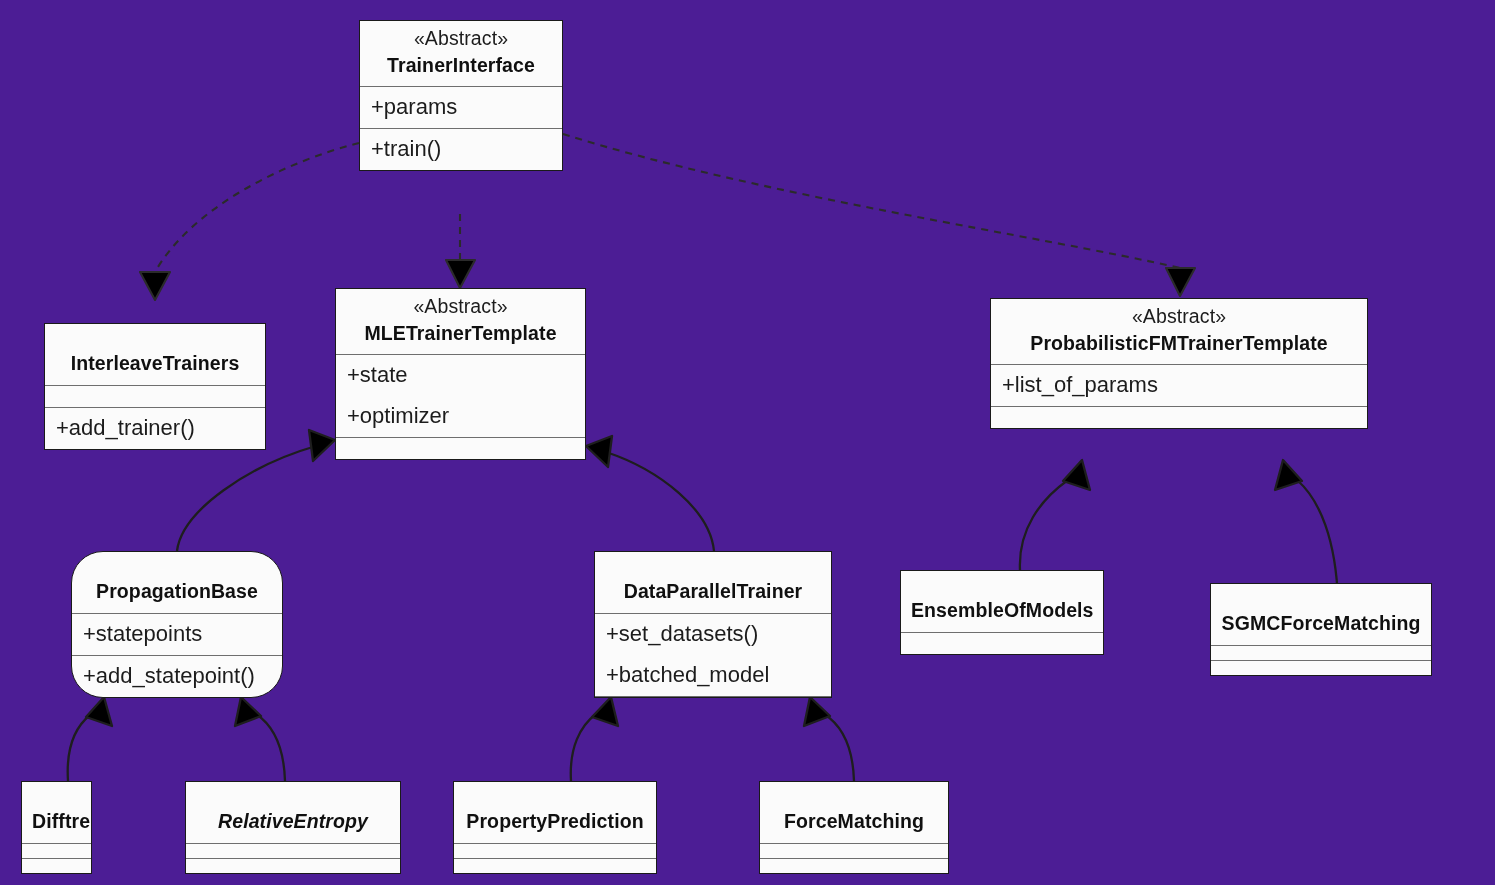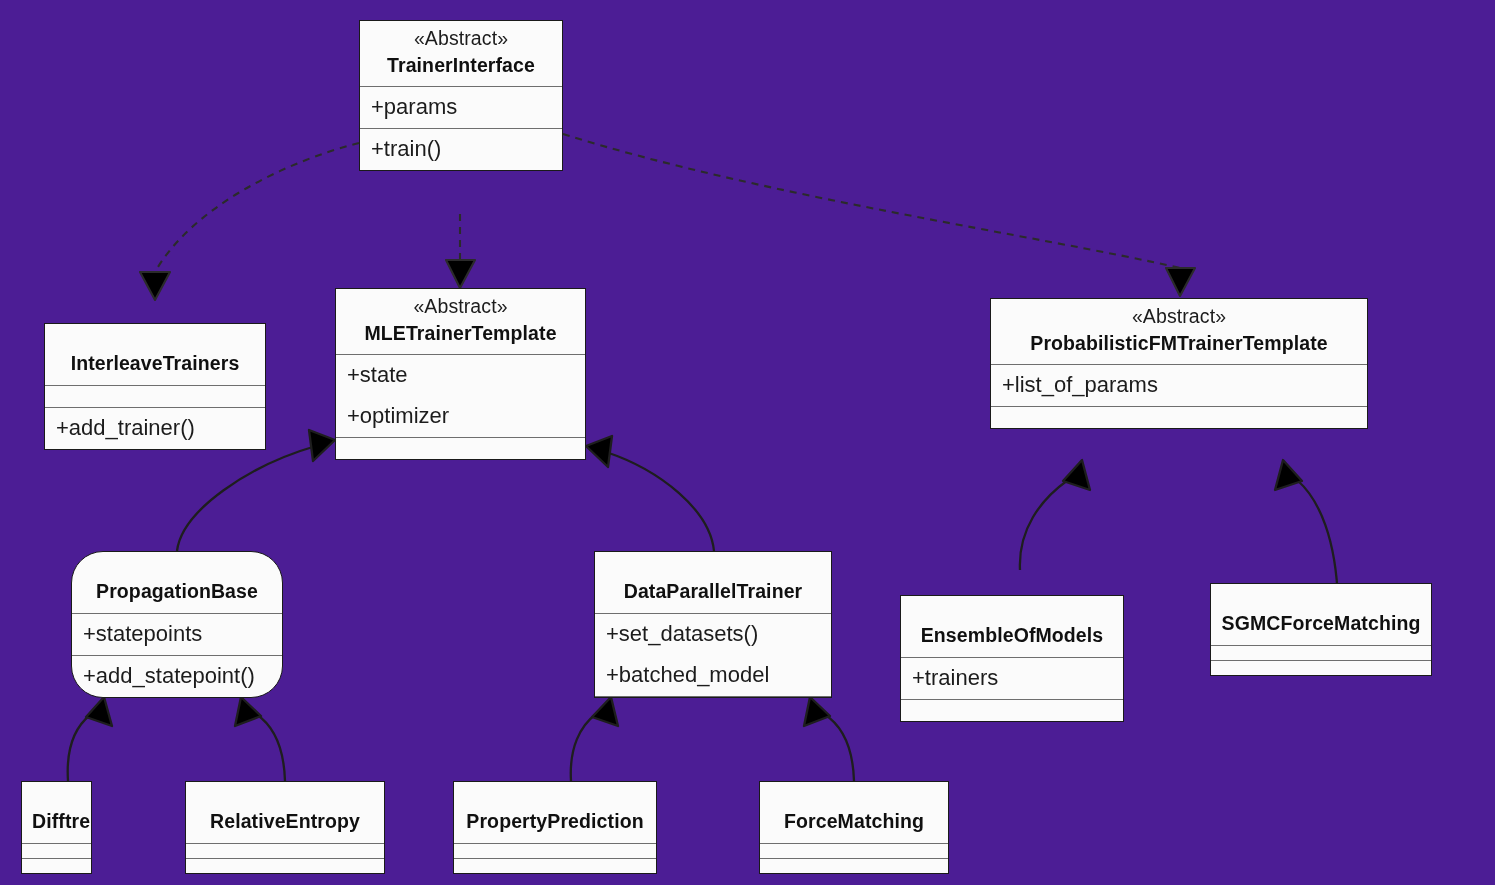--- a/index.html
+++ b/index.html
@@ -205,27 +205,24 @@
       <span class="uml-name solo">DataParallelTrainer</span>
     </div>
     <div class="uml-compartment last">
       <div class="uml-row">+set_datasets()</div>
     </div>
     <div class="uml-compartment">
       <div class="uml-row">+batched_model</div>
     </div>
   </div>
 
-  <div class="uml-class" style="left:900px; top:595px; width:224px;">
+  <div class="uml-class" style="left:900px; top:570px; width:204px;">
     <div class="uml-compartment uml-header">
       <span class="uml-name solo">EnsembleOfModels</span>
     </div>
-    <div class="uml-compartment">
-      <div class="uml-row">+trainers</div>
-    </div>
     <div class="uml-compartment last">
       <div class="uml-empty"></div>
     </div>
   </div>
 
   <div class="uml-class" style="left:1210px; top:583px; width:222px;">
     <div class="uml-compartment uml-header">
       <span class="uml-name solo">SGMCForceMatching</span>
     </div>
     <div class="uml-compartment">
@@ -241,21 +238,21 @@
       <span class="uml-name solo">Difftre</span>
     </div>
     <div class="uml-compartment">
       <div class="uml-empty" style="height:14px;"></div>
     </div>
     <div class="uml-compartment last">
       <div class="uml-empty" style="height:14px;"></div>
     </div>
   </div>
 
-  <div class="uml-class" style="left:185px; top:781px; width:200px;">
+  <div class="uml-class" style="left:185px; top:781px; width:216px;font-style:italic;">
     <div class="uml-compartment uml-header">
       <span class="uml-name solo">RelativeEntropy</span>
     </div>
     <div class="uml-compartment">
       <div class="uml-empty" style="height:14px;"></div>
     </div>
     <div class="uml-compartment last">
       <div class="uml-empty" style="height:14px;"></div>
     </div>
   </div>

